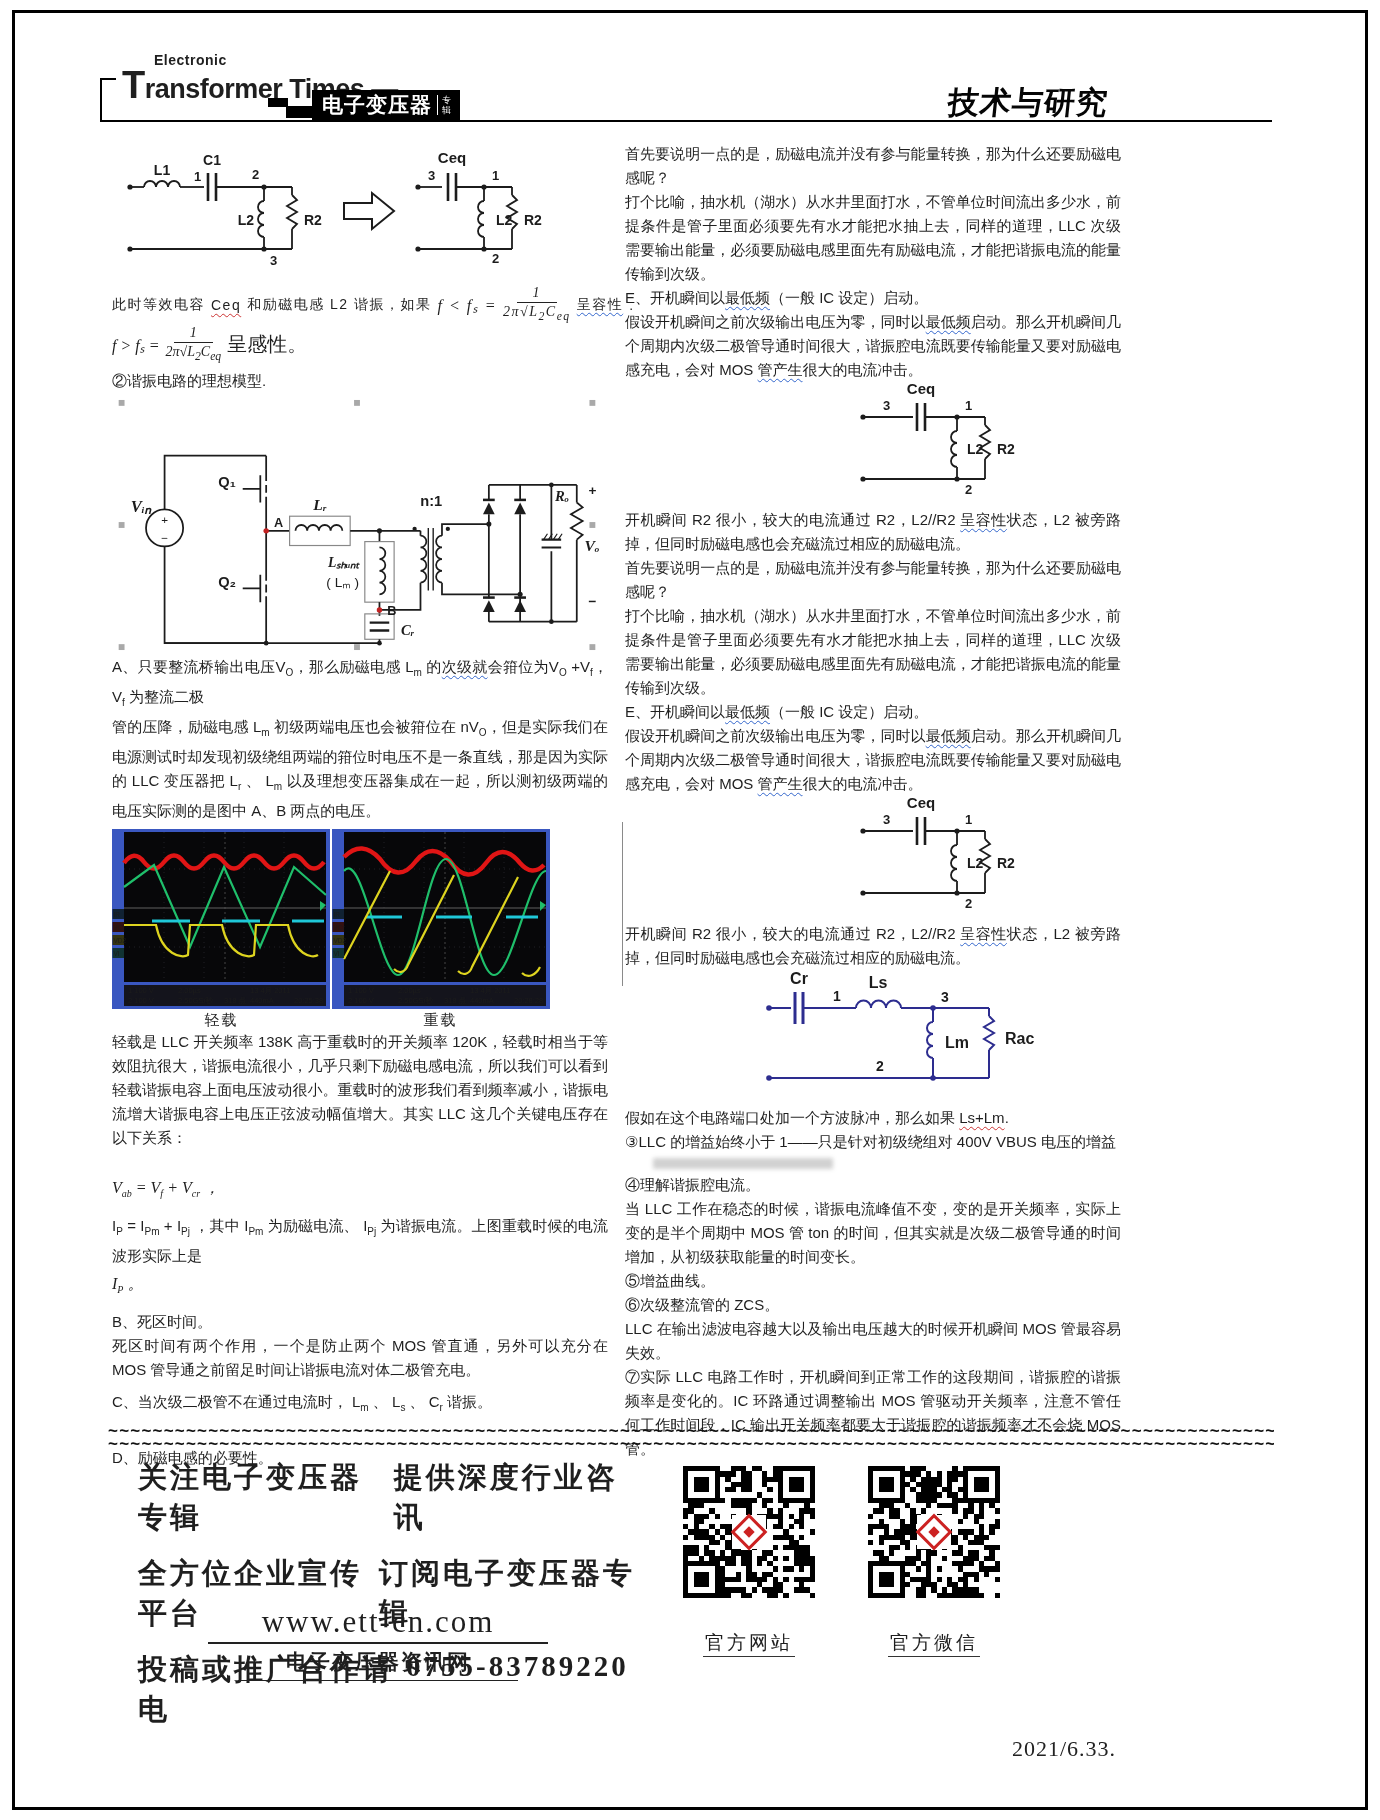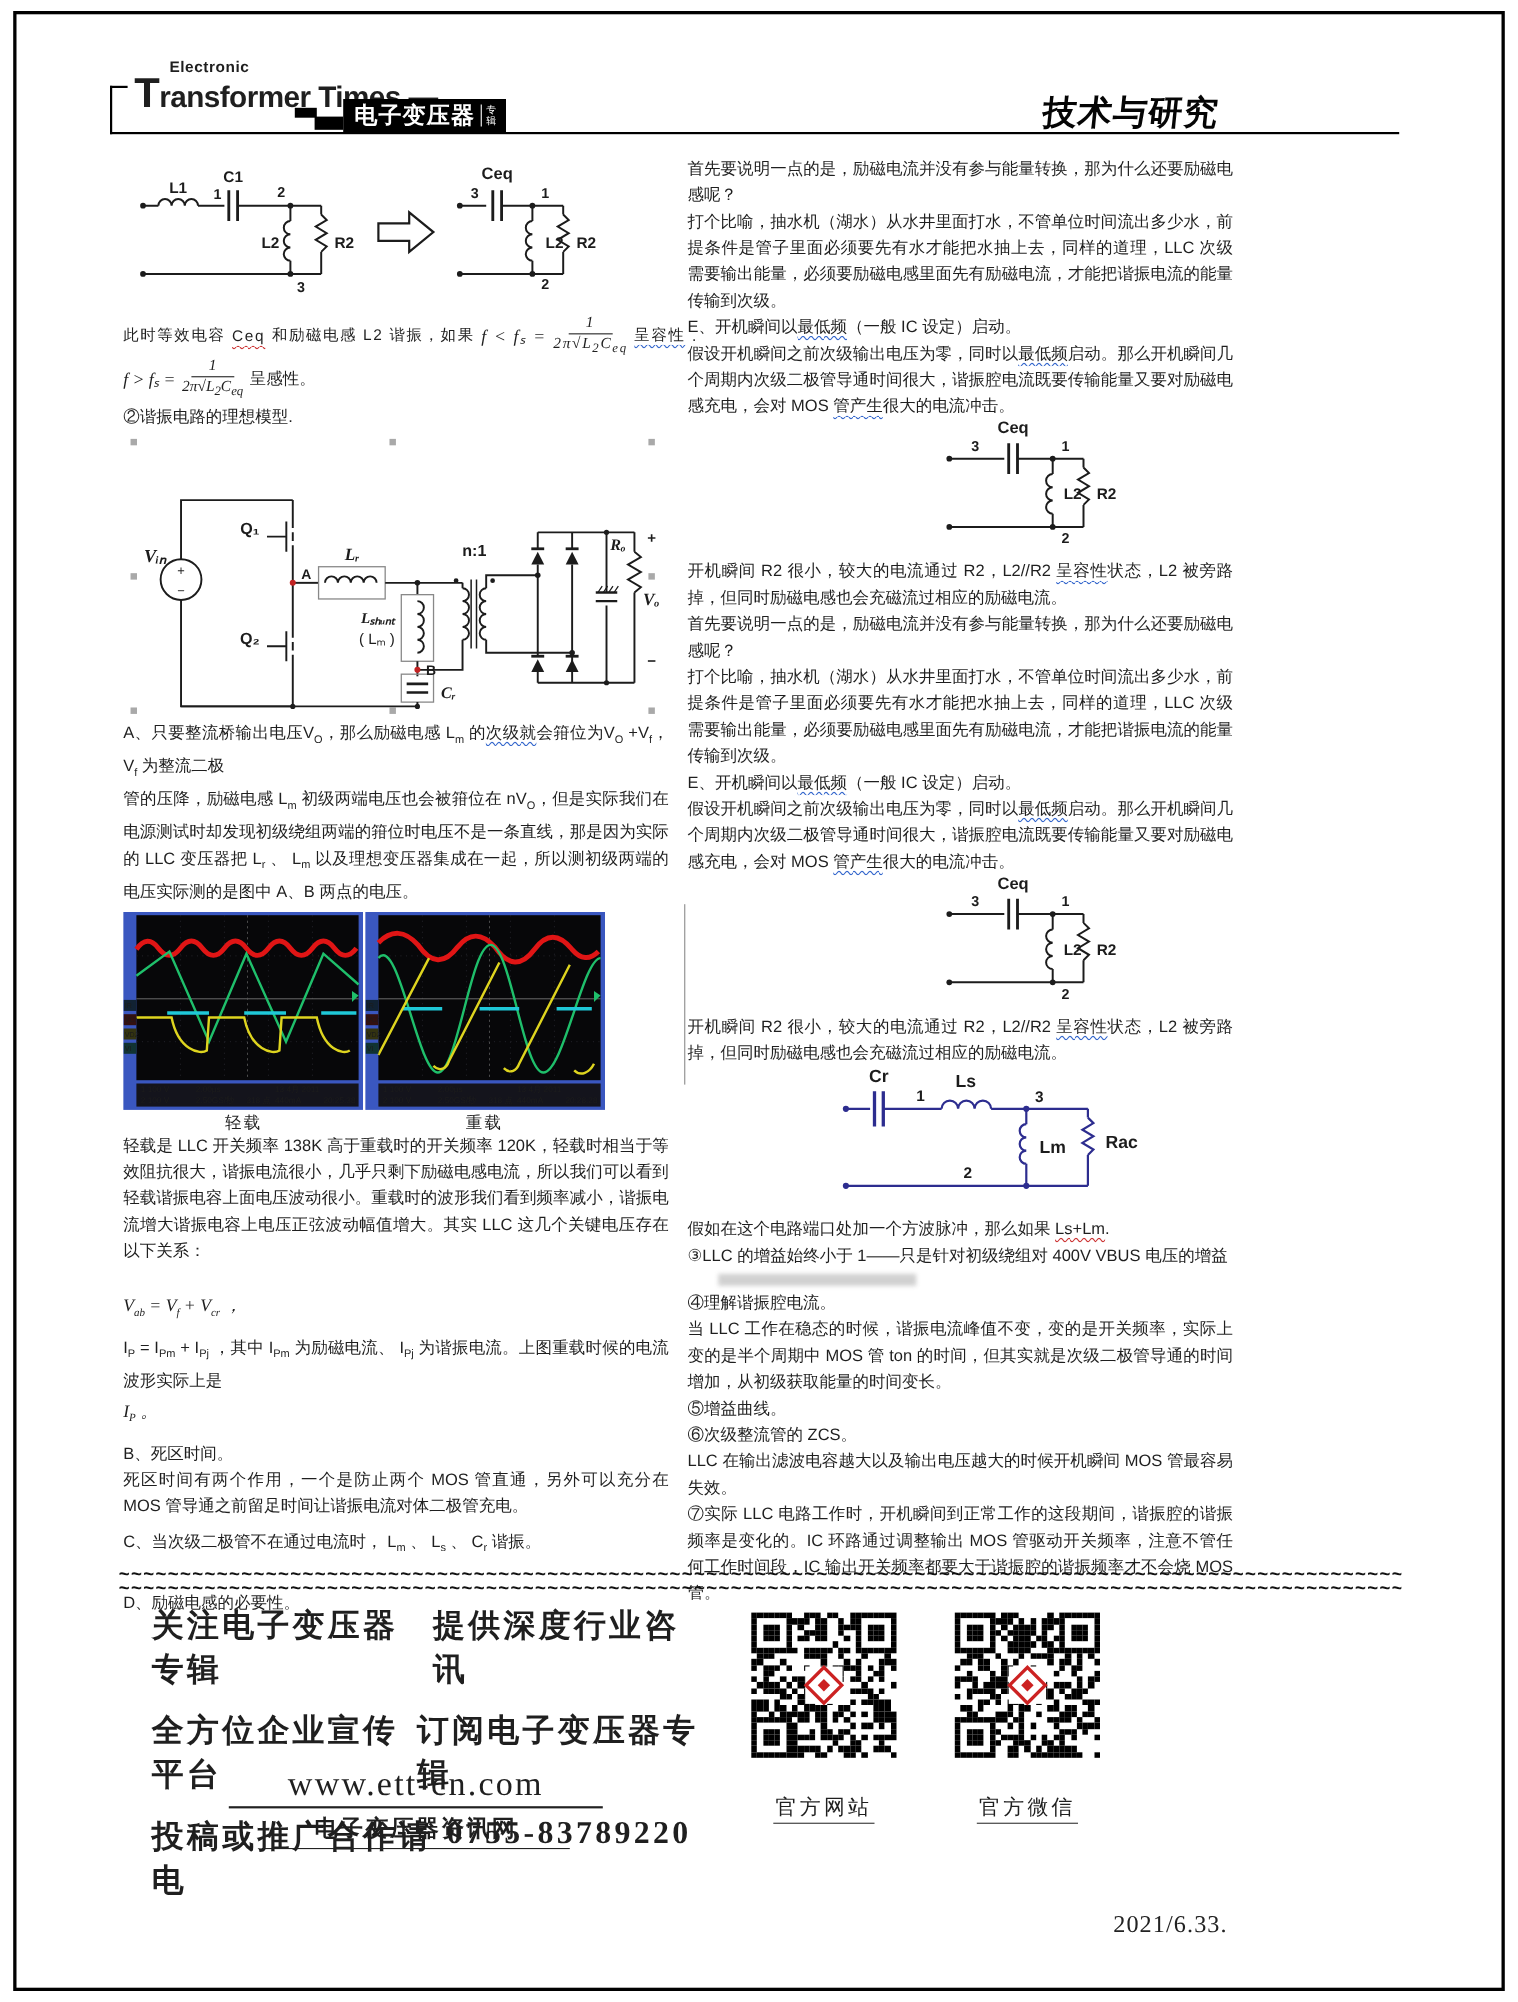--- a/index.html
+++ b/index.html
@@ -165,21 +165,21 @@
         <span>.</span>
     </div>
 
     
     <div class="fline">
       <span class="fm">f &gt; fₛ =</span>
       <span class="frac">
           <span class="num">1</span>
           <span class="den">2π√L<sub>2</sub>C<sub>eq</sub></span>
         </span>
-      <span style="font-size:15px">呈感性。</span>
+      <span style="font-size:20px">呈感性。</span>
     </div>
 
     <p class="p mt4">②谐振电路的理想模型.</p>
 
     
     <svg width="490" height="252" viewBox="0 0 490 258" style="margin-top:6px">
       <g fill="#a9a9a9">
         <rect x="1" y="1" width="6" height="6"></rect>
           <rect x="242" y="1" width="6" height="6"></rect>
           <rect x="483" y="1" width="6" height="6"></rect>

